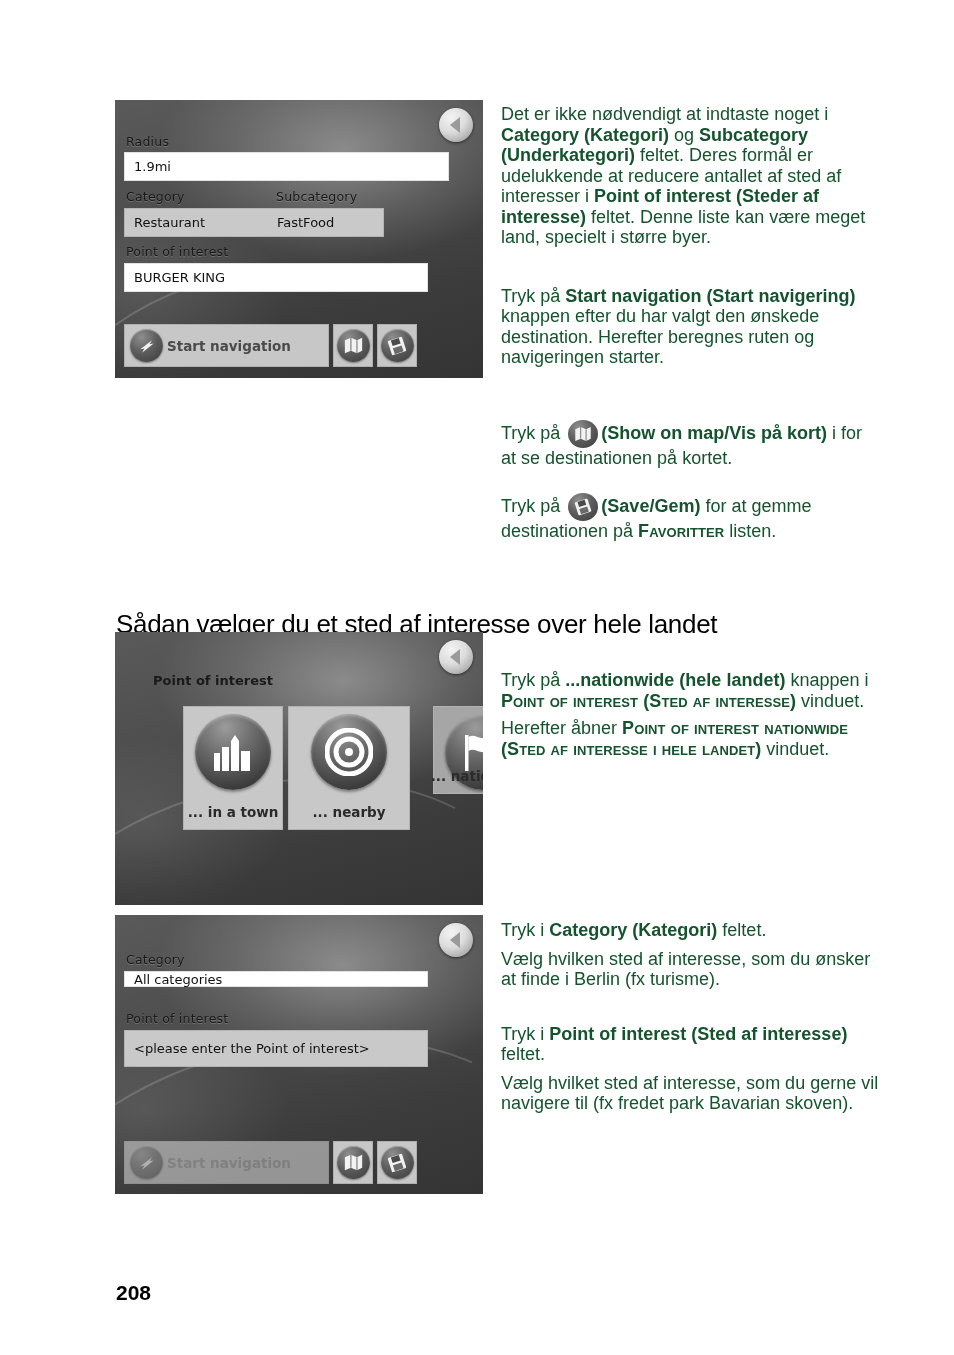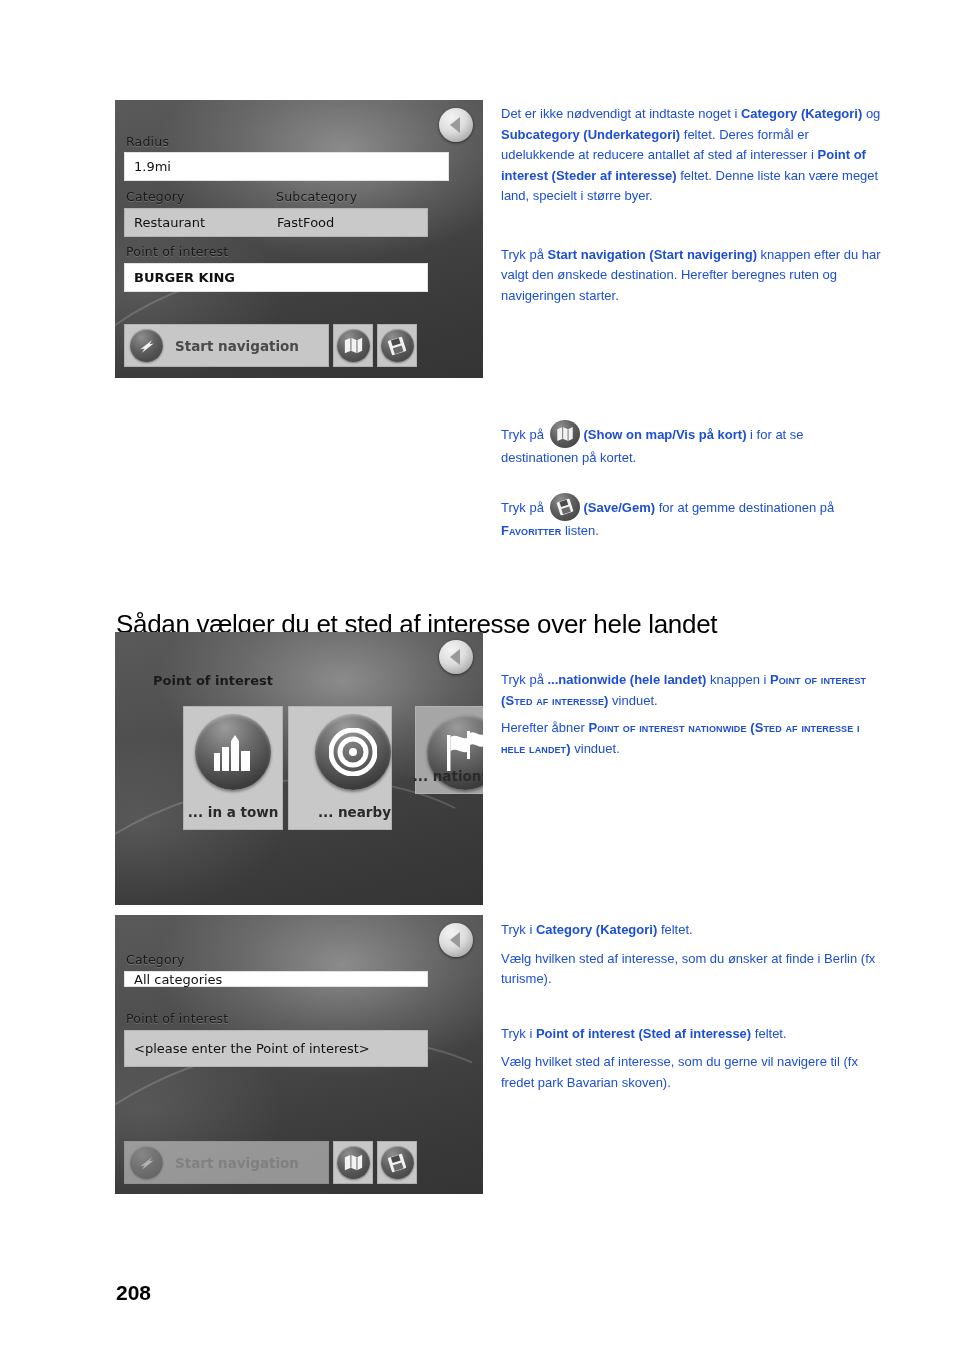--- a/index.html
+++ b/index.html
@@ -13,23 +13,23 @@
     overflow:hidden;
   }
 
   .page { position:absolute; inset:0; }
 
   
   .col-text {
     position:absolute;
     left:501px;
     width:380px;
-    font-size:13px;
+    font-size:18px;
     line-height:20.5px;
-    color:#1d4ed8;
+    color:#14532d;
   }
   .col-text p { margin:0 0 0 0; }
   .col-text p + p { margin-top:20.5px; }
   .col-text p.tight + p.tight { margin-top:6px; }
   b { font-weight:bold; }
   .sc { font-weight:bold; font-variant:small-caps; letter-spacing:0.1px; }
 
   
   .shot {
     position:absolute;
@@ -101,21 +101,21 @@
     border:1px solid #b0b0b0;
     display:flex; align-items:center;
     position:relative;
   }
   .act.dim { background:#b9b9b9; opacity:0.72; }
   .act .lbl {
     font-family:"DejaVu Sans", sans-serif;
     font-weight:bold;
     font-size:13.5px;
     color:#4a4a4a;
-    margin-left:12px;
+    margin-left:4px;
   }
   .act.dim .lbl { color:#9a9a9a; }
   .circ {
     width:33px;height:33px;border-radius:50%;
     margin-left:5px;
     background: radial-gradient(circle at 35% 25%, #8e8e8e 0%, #5e5e5e 45%, #3a3a3a 100%);
     box-shadow: inset 0 1px 1px rgba(255,255,255,0.35), 0 1px 2px rgba(0,0,0,0.4);
     display:flex;align-items:center;justify-content:center;
     flex:0 0 auto;
   }
@@ -199,27 +199,27 @@
     <div class="swoosh" style="left:-80px; top:170px; width:460px; height:300px; transform:rotate(-12deg);"></div>
     <div class="swoosh s2" style="left:-40px; top:150px; width:520px; height:340px; transform:rotate(-8deg);"></div>
 
     <div class="backbtn" style="right:10px; top:8px;"></div>
 
     <div class="fld-label" style="left:11px; top:34px;">Radius</div>
     <div class="fld-box white" style="left:9px; top:52px; width:325px; height:29px;">1.9mi</div>
 
     <div class="fld-label" style="left:11px; top:89px;">Category</div>
     <div class="fld-label" style="left:161px; top:89px;">Subcategory</div>
-    <div class="fld-box" style="left:9px; top:108px; width:304px; height:29px;">
+    <div class="fld-box" style="left:9px; top:108px; width:260px; height:29px;">
       <span>Restaurant</span>
       <span class="sub">FastFood</span>
     </div>
 
     <div class="fld-label" style="left:11px; top:144px;">Point of interest</div>
-    <div class="fld-box white" style="left:9px; top:163px; width:304px; height:29px;font-weight:bold;">BURGER KING</div>
+    <div class="fld-box white" style="left:9px; top:163px; width:304px; height:29px;">BURGER KING</div>
 
     <div class="actionbar" style="left:9px; top:224px;">
       <div class="act" style="width:205px; height:43px;">
         <div class="circ">
           <svg width="20" height="20" viewBox="0 0 24 24">
               <path d="M4 16 L18 5 L15 10 L20 9 L6 20 L9 15 Z" fill="#f2f2f2"></path>
             </svg>
         </div>
         <span class="lbl">Start navigation</span>
       </div>
@@ -280,21 +280,21 @@
         <div class="tile-ico">
           <svg width="46" height="42" viewBox="0 0 46 42">
             <path d="M4 40 L4 22 L10 22 L10 40 Z" fill="#fff"></path>
             <path d="M12 40 L12 16 L19 16 L19 40 Z" fill="#fff"></path>
             <path d="M21 40 L21 10 L25 4 L29 10 L29 40 Z" fill="#fff"></path>
             <path d="M31 40 L31 20 L40 20 L40 40 Z" fill="#fff"></path>
           </svg>
         </div>
         <span class="tile-lbl">... in a town</span>
       </div>
-      <div class="tile" style="width:104px; height:124px;align-items:flex-end;">
+      <div class="tile" style="width:122px; height:124px;">
         <div class="tile-ico">
           <svg width="48" height="48" viewBox="0 0 48 48">
             <circle cx="24" cy="24" r="22" fill="none" stroke="#fff" stroke-width="5"></circle>
             <circle cx="24" cy="24" r="13" fill="none" stroke="#fff" stroke-width="5"></circle>
             <circle cx="24" cy="24" r="4" fill="#fff"></circle>
           </svg>
         </div>
         <span class="tile-lbl">... nearby</span>
       </div>
       <div class="tile t3" style="width:100px; height:88px;margin-left:18px;">

